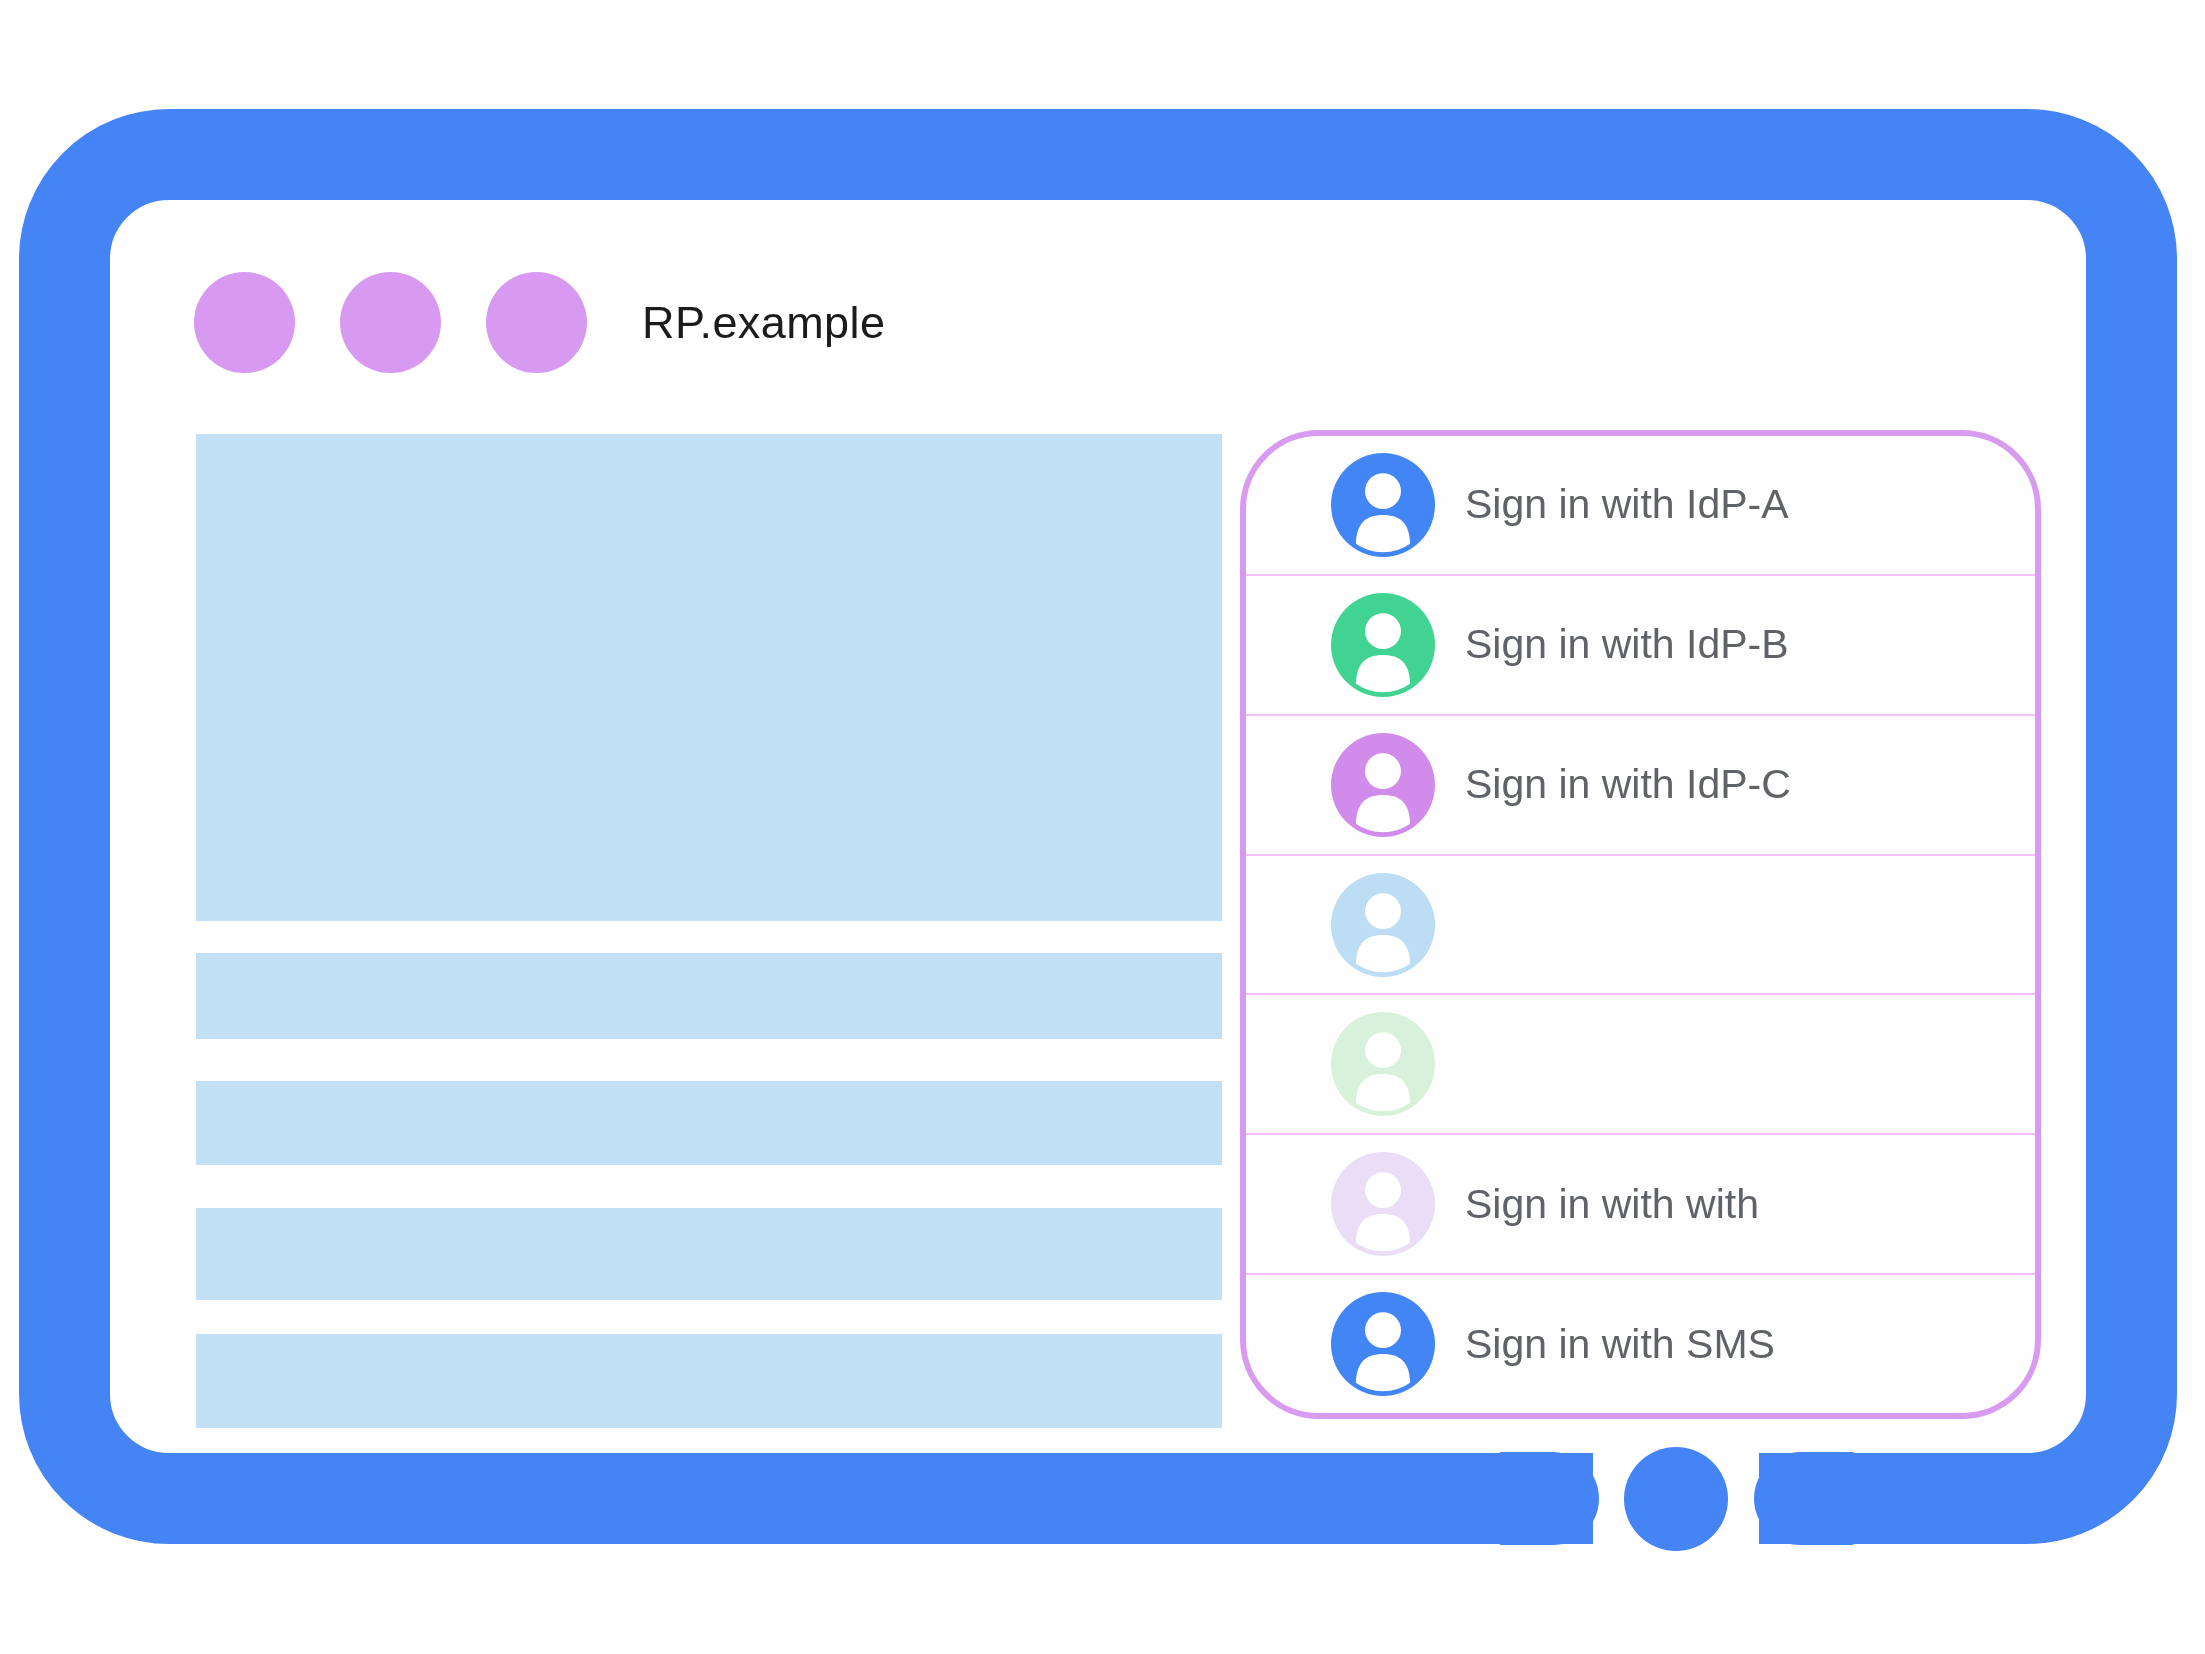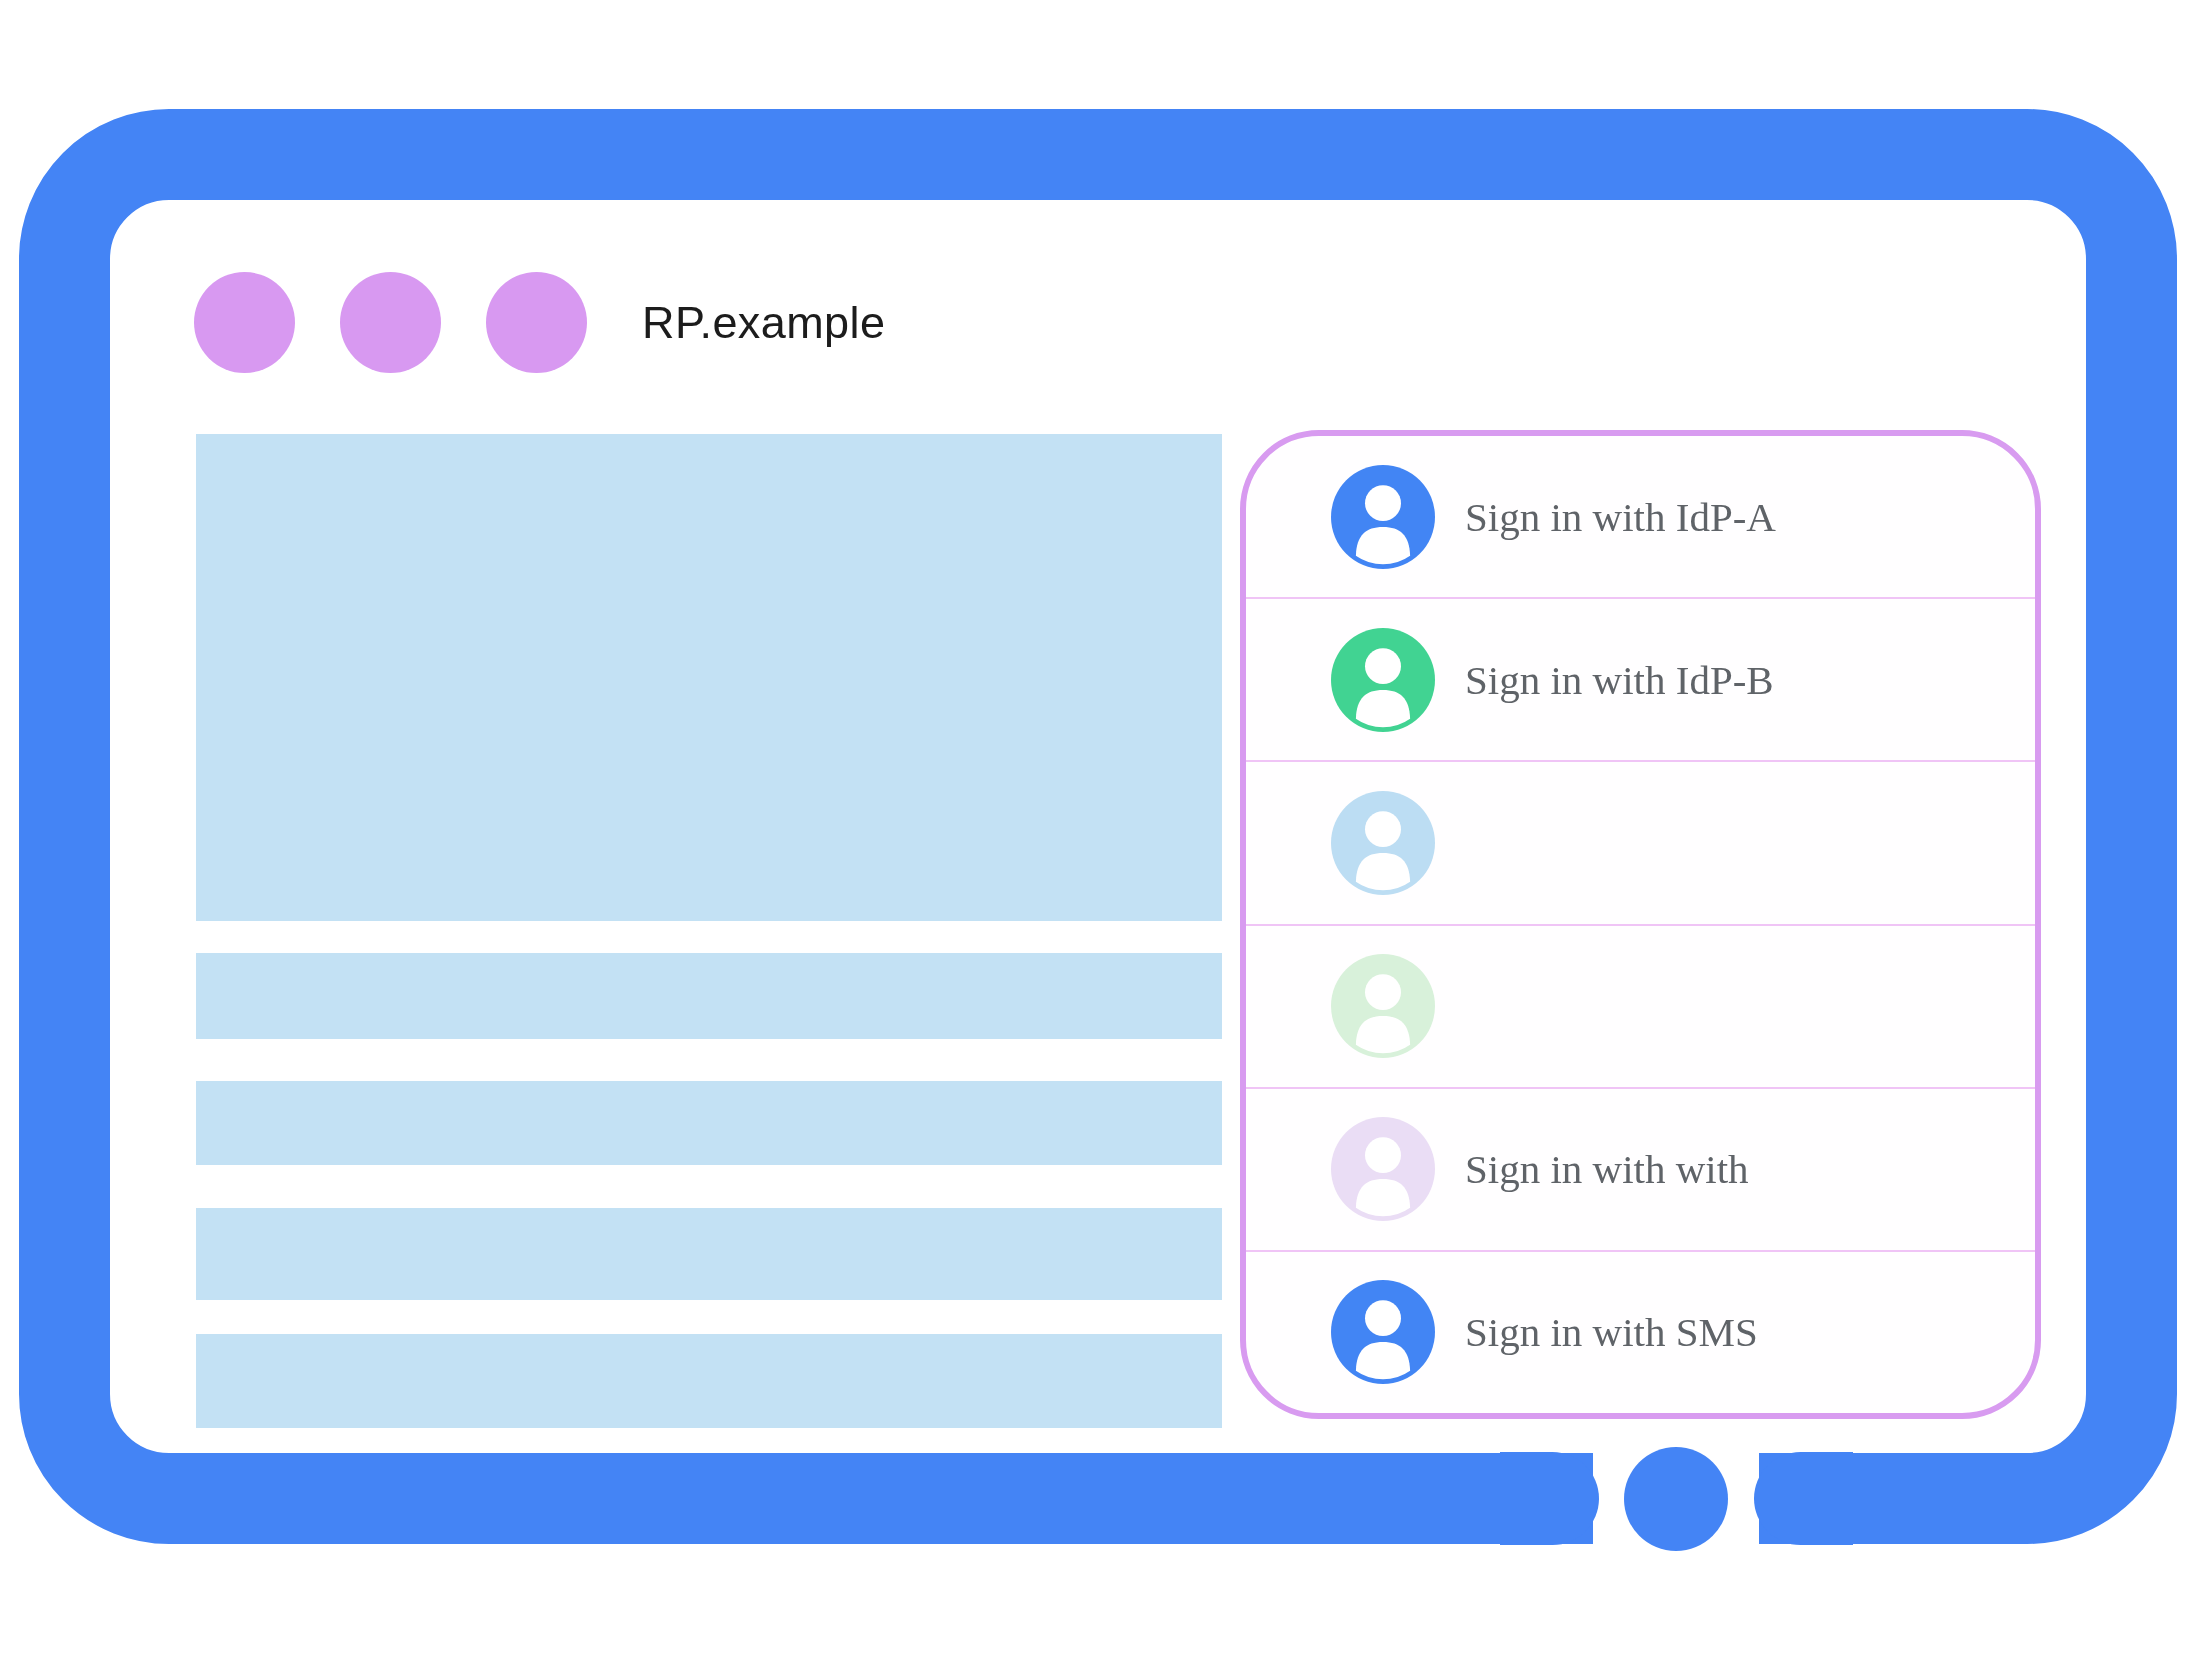--- a/index.html
+++ b/index.html
@@ -103,21 +103,20 @@
     overflow: hidden;
     z-index: 6;
   }
   .signin-row {
     flex: 1 1 0;
     display: flex;
     align-items: center;
     padding-left: 85px;
     gap: 30px;
     cursor: pointer;
-    font-family: Liberation Serif, serif;
   }
   .signin-row + .signin-row { border-top: 2.6px solid var(--panel-divider); }
   .avatar { width: 104px; height: 104px; flex: 0 0 auto; display: block; }
   .signin-label {
     font-size: 41px;
     font-weight: 500;
     color: var(--label-gray);
     white-space: nowrap;
   }
 </style>
@@ -153,20 +152,28 @@
 
   <div class="signin-row">
     <svg class="avatar" viewBox="0 0 24 24" xmlns="http://www.w3.org/2000/svg">
       <circle class="avatar-bg" cx="12" cy="12" r="12" fill="#41D392"></circle>
       <circle class="avatar-head" cx="12" cy="8.8" r="4.15" fill="#ffffff"></circle>
       <path class="avatar-body" fill="#ffffff" d="M 5.74 20.93 C 5.9 16.2 8.0 14.3 12 14.3 C 16.0 14.3 18.1 16.2 18.26 20.93 A 10.9 10.9 0 0 1 5.74 20.93 Z"></path>
     </svg>
     <div class="signin-label">Sign in with IdP-B</div>
   </div>
 
+  <div class="signin-row">
+    <svg class="avatar" viewBox="0 0 24 24" xmlns="http://www.w3.org/2000/svg">
+      <circle class="avatar-bg" cx="12" cy="12" r="12" fill="#D18BEA"></circle>
+      <circle class="avatar-head" cx="12" cy="8.8" r="4.15" fill="#ffffff"></circle>
+      <path class="avatar-body" fill="#ffffff" d="M 5.74 20.93 C 5.9 16.2 8.0 14.3 12 14.3 C 16.0 14.3 18.1 16.2 18.26 20.93 A 10.9 10.9 0 0 1 5.74 20.93 Z"></path>
+    </svg>
+    <div class="signin-label">Sign in with IdP-C</div>
+  </div>
 
   <div class="signin-row">
     <svg class="avatar" viewBox="0 0 24 24" xmlns="http://www.w3.org/2000/svg">
       <circle class="avatar-bg" cx="12" cy="12" r="12" fill="#BCDDF3"></circle>
       <circle class="avatar-head" cx="12" cy="8.8" r="4.15" fill="#ffffff"></circle>
       <path class="avatar-body" fill="#ffffff" d="M 5.74 20.93 C 5.9 16.2 8.0 14.3 12 14.3 C 16.0 14.3 18.1 16.2 18.26 20.93 A 10.9 10.9 0 0 1 5.74 20.93 Z"></path>
     </svg>
   </div>
 
   <div class="signin-row">

